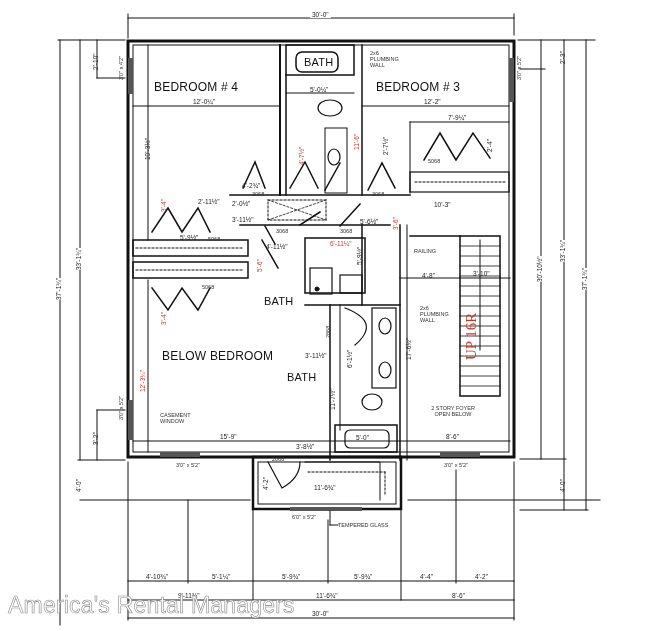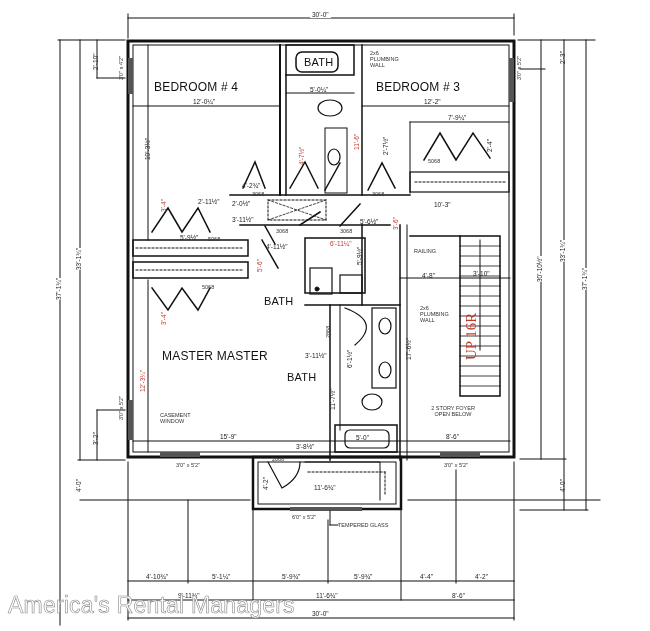--- a/index.html
+++ b/index.html
@@ -158,21 +158,21 @@
 <div class="lbl dim" style="left:193px;top:98px;">12'-0¼"</div>
 <div class="lbl dim vert" style="left:144px;top:160px;">10'-3½"</div>
 
 <div class="lbl room" style="left:376px;top:80px;">BEDROOM # 3</div>
 <div class="lbl dim" style="left:424px;top:98px;">12'-2"</div>
 
 <div class="lbl room" style="left:304px;top:56px;font-size:11px;">BATH</div>
 <div class="lbl dim" style="left:310px;top:86px;">5'-0¼"</div>
 <div class="lbl dimr vert" style="left:353px;top:150px;">11'-6"</div>
 
-<div class="lbl room" style="left:162px;top:349px;">MASTER MASTER</div>
+<div class="lbl room" style="left:162px;top:349px;">BELOW BEDROOM</div>
 <div class="lbl dim" style="left:220px;top:433px;">15'-9"</div>
 <div class="lbl dimr vert" style="left:139px;top:392px;">12'-3¼"</div>
 
 <div class="lbl room" style="left:287px;top:371px;font-size:11px;">BATH</div>
 <div class="lbl dim" style="left:356px;top:434px;">5'-0"</div>
 <div class="lbl dim vert" style="left:329px;top:410px;">11'-7½"</div>
 
 <div class="lbl room" style="left:264px;top:295px;font-size:11px;">BATH</div>
 <div class="lbl dimr" style="left:330px;top:240px;">6'-11¼"</div>
 

